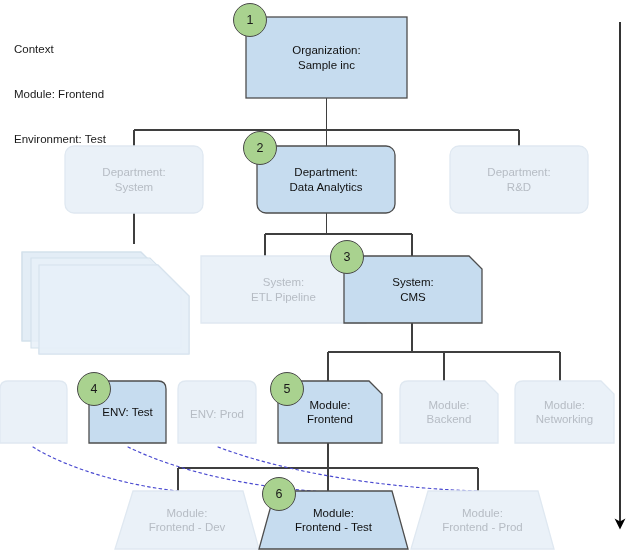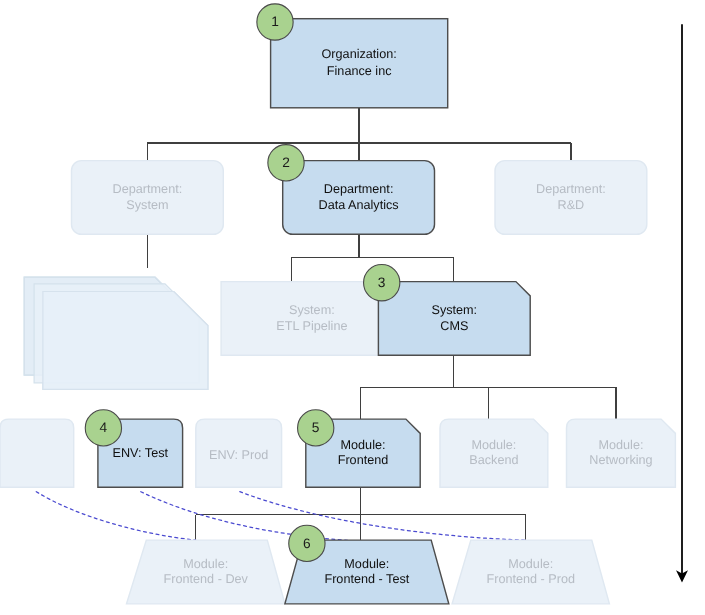--- a/index.html
+++ b/index.html
@@ -35,20 +35,25 @@
     background:#a9d28f;border:1.3px solid #4a4a4a;
     display:flex;align-items:center;justify-content:center;
     font-size:12.5px;color:#1a1a1a;box-sizing:border-box;
   }
 </style>
 </head>
 <body>
 
 <div id="canvas">
 
+  <div class="ctx">
+    <div>Context</div>
+    <div>Module: Frontend</div>
+    <div>Environment: Test</div>
+  </div>
 
   <svg class="layer" id="edges" viewBox="0 0 641 559">
     <defs>
       <marker id="arrowhead" markerWidth="9" markerHeight="9" refX="4" refY="4.2" orient="auto">
         <path d="M0.5,0.8 L7.5,4.2 L0.5,7.6 L2.4,4.2 Z" fill="#000"></path>
       </marker>
     </defs>
     <g stroke="#3f3f3f" stroke-width="1.25" fill="none" shape-rendering="crispEdges">
 
       <path d="M326.5,98 L326.5,130"></path>
@@ -111,21 +116,21 @@
     <path d="M400,389 Q400,381 408,381 L485,381 L498,394 L498,443 L400,443 Z" fill="#eaf1f8" stroke="#dfe8f1" stroke-width="1.3"></path>
     <path d="M515,389 Q515,381 523,381 L601,381 L614,394 L614,443 L515,443 Z" fill="#eaf1f8" stroke="#dfe8f1" stroke-width="1.3"></path>
 
     <path d="M133,491 L243,491 L259,549 L115,549 Z" fill="#eaf1f8" stroke="#dfe8f1" stroke-width="1.3"></path>
     <path d="M275,491 L392,491 L408,549 L259,549 Z" fill="#c6dcef" stroke="#4d4d4d" stroke-width="1.3"></path>
     <path d="M428,491 L538,491 L554,549 L411,549 Z" fill="#eaf1f8" stroke="#dfe8f1" stroke-width="1.3"></path>
   </svg>
 
   <div class="nodetext t-active" style="left:246px;top:17px;width:161px;height:81px;">
     <span>Organization:</span>
-    <span>Finance inc</span>
+    <span>Sample inc</span>
   </div>
 
   <div class="nodetext t-faded" style="left:65px;top:146px;width:138px;height:67px;">
     <span>Department:</span>
     <span>System</span>
   </div>
   <div class="nodetext t-active" style="left:257px;top:146px;width:138px;height:67px;">
     <span>Department:</span>
     <span>Data Analytics</span>
   </div>

